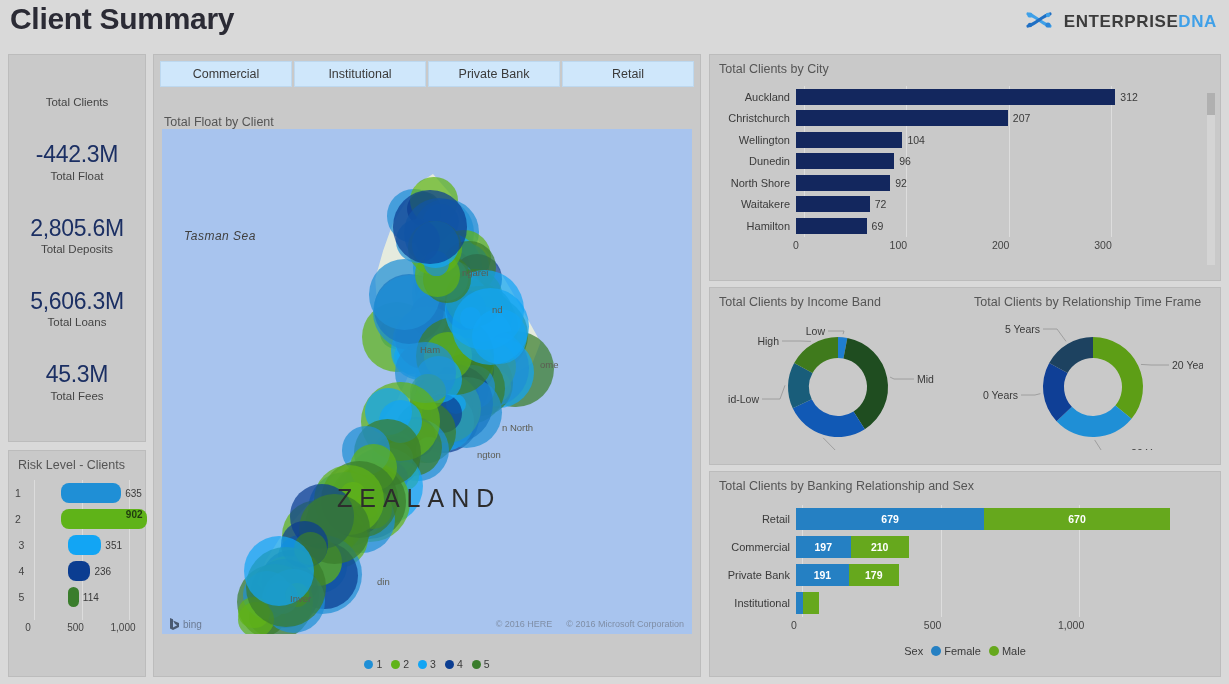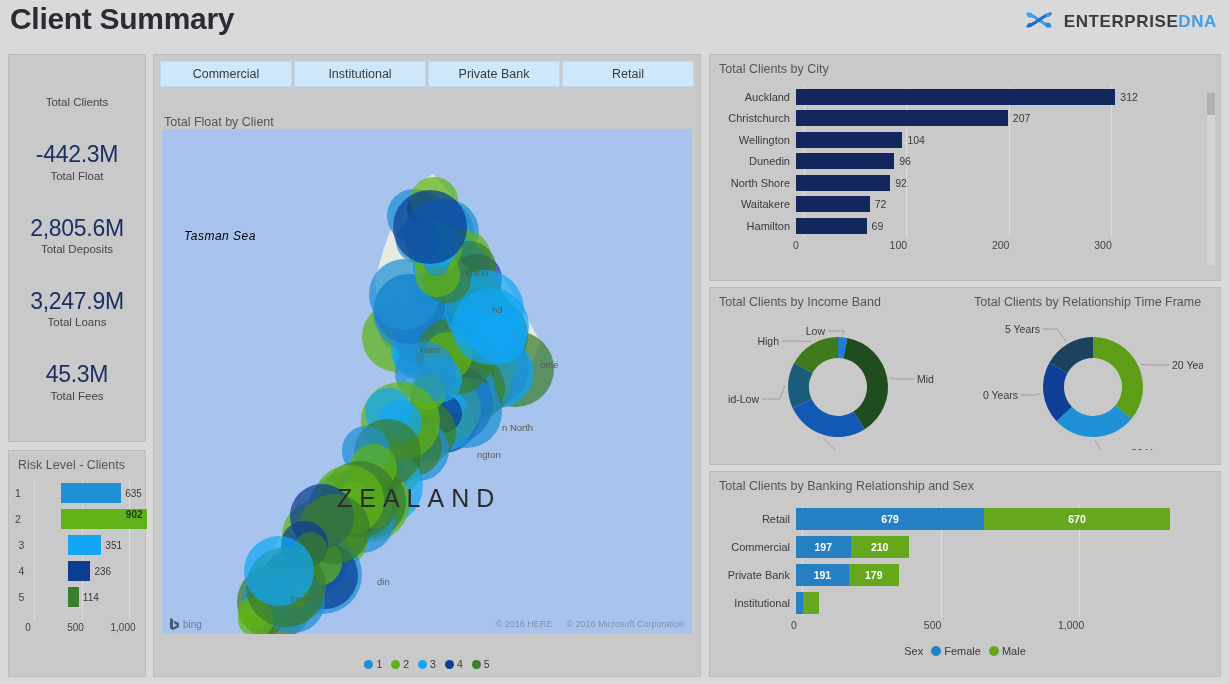--- a/index.html
+++ b/index.html
@@ -31,38 +31,38 @@
   .kpi { text-align: center; }
   .kpi-value { font-size: 23px; color: #1b2f63; font-weight: 500; letter-spacing: -0.3px; line-height: 1.15; }
   .kpi-label { font-size: 11.5px; color: #444; margin-top: 2px; }
 
   
   #risk-panel { left: 8px; top: 450px; width: 138px; height: 227px; }
   .risk-plot { position: relative; margin: 8px 6px 0 6px; height: 140px; }
   .risk-row { display: flex; align-items: center; height: 26px; position: relative; z-index: 2; }
   .risk-cat { width: 13px; font-size: 10.5px; color: #444; text-align: center; }
   .risk-bar-wrap { flex: 1; position: relative; height: 20px; display: flex; align-items: center; margin-left: 40px; }
-  .risk-bar { height: 20px; }
+  .risk-bar { height: 20px; border-radius: 8px; }
   .risk-val { font-size: 10px; color: #3a3a3a; margin-left: 4px; white-space: nowrap; }
   .risk-val.inside { position: absolute; right: 4px; margin: 0; font-weight: bold; color: #1f3a10; }
   .risk-grid { position: absolute; left: 19px; right: 6px; top: 0; bottom: 0; z-index: 1; }
   .risk-grid span { position: absolute; top: 0; bottom: 0; width: 1px; background: #dcdcdc; }
   .risk-axis { position: relative; margin: 2px 6px 0 6px; height: 16px; }
   .risk-axis span { position: absolute; font-size: 10px; color: #444; transform: translateX(-50%); }
 
   
   #map-panel { left: 153px; top: 54px; width: 548px; height: 623px; }
   .tabs { display: flex; gap: 2px; padding: 6px 6px 0 6px; }
   .tab {
     flex: 1; text-align: center; font-size: 12.5px; color: #3a3a3a;
     background: #cfe7fb; border: 1px solid #bdd8ef; padding: 5px 0;
   }
   .map-title { font-size: 12.5px; color: #555; padding: 8px 0 4px 10px; margin-top: 20px; }
   .map-area { position: absolute; left: 8px; right: 8px; top: 74px; bottom: 42px; background: #a8c4ee; overflow: hidden; }
-  .sea-label { position: absolute; left: 22px; top: 100px; font-size: 12px; font-style: italic; color: #000000; letter-spacing: 0.5px; }
+  .sea-label { position: absolute; left: 22px; top: 100px; font-size: 12px; font-style: italic; color: #404040; letter-spacing: 0.5px; }
   .country-label { position: absolute; left: 175px; top: 355px; font-size: 25px; color: #2c2c2c; letter-spacing: 7px; }
   .city-label { position: absolute; font-size: 9.5px; color: #5c5c52; white-space: nowrap; }
   .bubbles { position: absolute; inset: 0; }
   .bubble { position: absolute; border-radius: 50%; opacity: 0.72; }
   .land { position: absolute; }
   .map-footer { position: absolute; left: 0; right: 0; bottom: 0; height: 20px; display: flex; align-items: center; justify-content: space-between; padding: 0 8px; }
   .bing { font-size: 10px; color: #6b7b93; display: flex; align-items: center; gap: 4px; }
   .attr { font-size: 9px; color: #7f8ea6; display: flex; gap: 14px; }
   .map-legend { position: absolute; left: 0; right: 0; bottom: 6px; display: flex; justify-content: center; gap: 9px; }
   .legend-item { display: flex; align-items: center; gap: 3px; font-size: 10.5px; color: #3a3a3a; }
@@ -131,21 +131,21 @@
       </div>
       <div class="kpi">
         <div class="kpi-value">-442.3M</div>
         <div class="kpi-label">Total Float</div>
       </div>
       <div class="kpi">
         <div class="kpi-value">2,805.6M</div>
         <div class="kpi-label">Total Deposits</div>
       </div>
       <div class="kpi">
-        <div class="kpi-value">3,247.9M</div>
+        <div class="kpi-value">5,606.3M</div>
         <div class="kpi-label">Total Loans</div>
       </div>
       <div class="kpi">
         <div class="kpi-value">45.3M</div>
         <div class="kpi-label">Total Fees</div>
       </div>
     </div>
 </div>
 
 <div class="panel" id="risk-panel">

